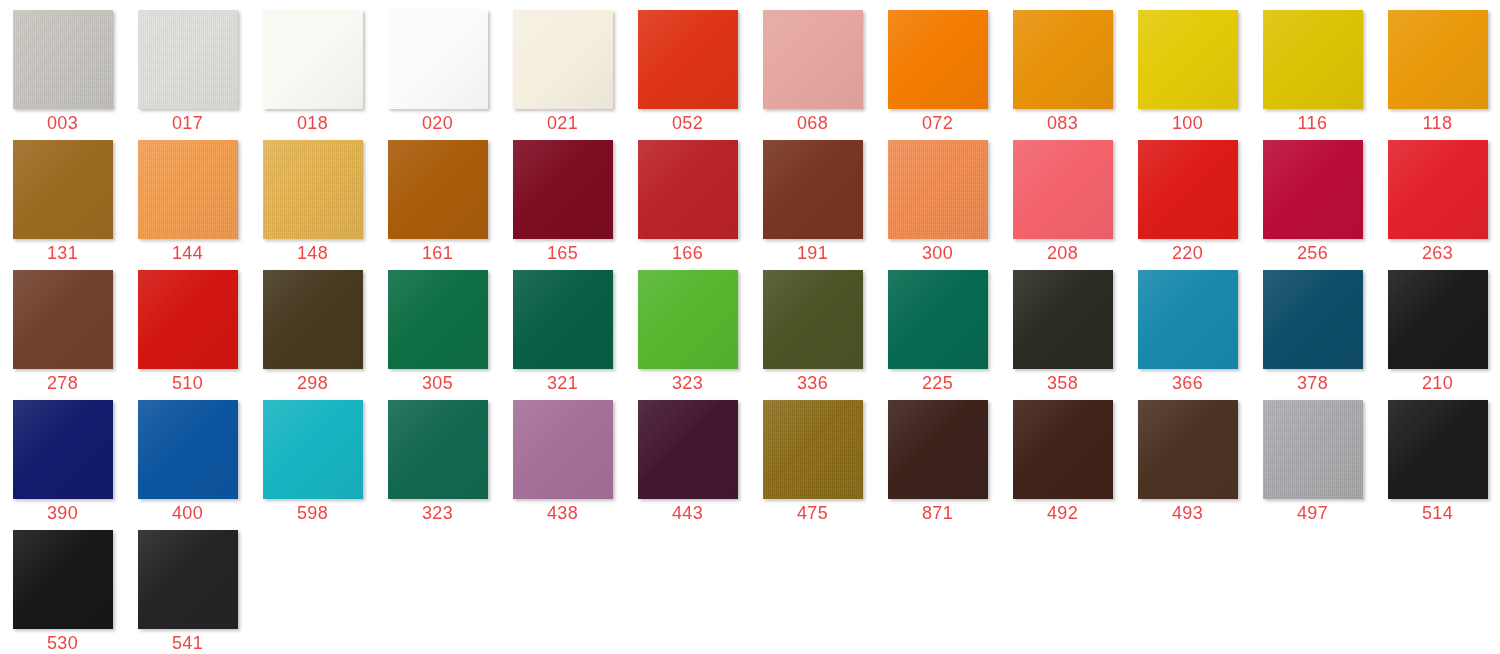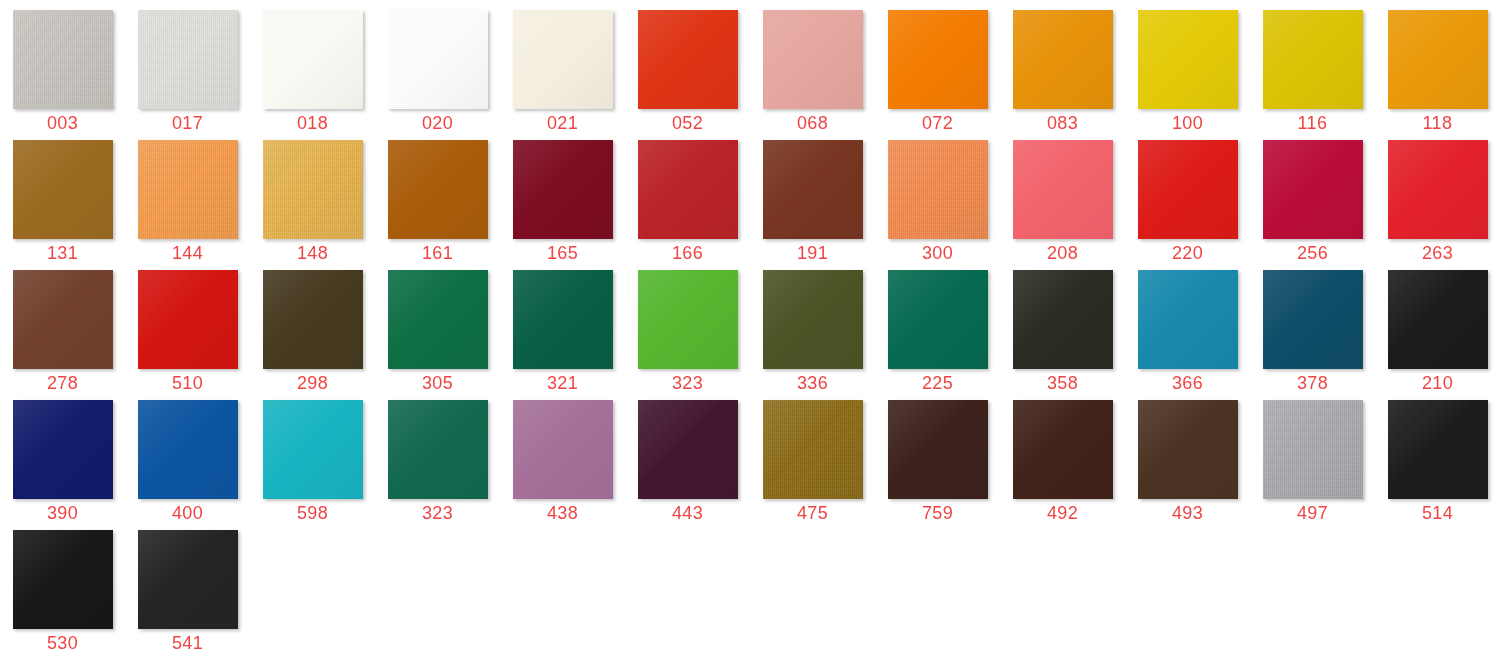--- a/index.html
+++ b/index.html
@@ -251,21 +251,21 @@
     <div class="swatch-cell">
       <div class="swatch-chip smooth" style="background-color: rgb(66, 21, 47);"></div>
       <div class="swatch-label">443</div>
     </div>
     <div class="swatch-cell">
       <div class="swatch-chip textured" style="background-color: rgb(139, 106, 20);"></div>
       <div class="swatch-label">475</div>
     </div>
     <div class="swatch-cell">
       <div class="swatch-chip smooth" style="background-color: rgb(60, 33, 27);"></div>
-      <div class="swatch-label">759</div>
+      <div class="swatch-label">871</div>
     </div>
     <div class="swatch-cell">
       <div class="swatch-chip smooth" style="background-color: rgb(63, 33, 24);"></div>
       <div class="swatch-label">492</div>
     </div>
     <div class="swatch-cell">
       <div class="swatch-chip smooth" style="background-color: rgb(75, 49, 34);"></div>
       <div class="swatch-label">493</div>
     </div>
     <div class="swatch-cell">

